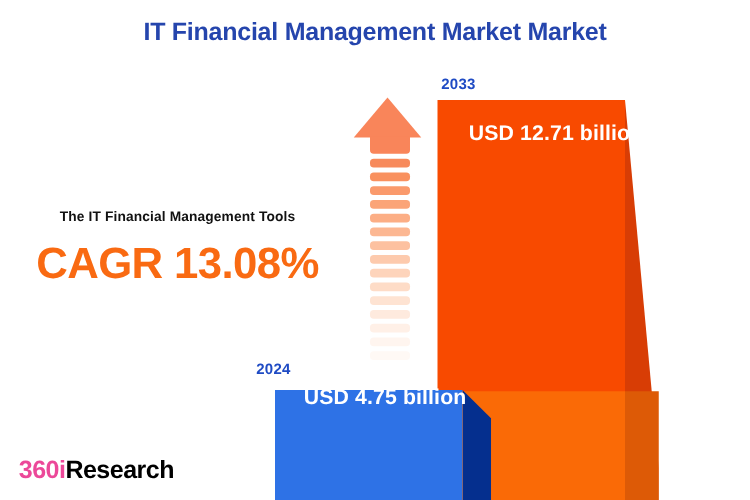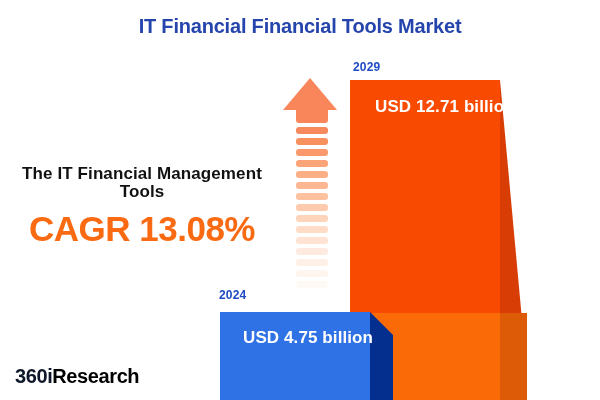--- a/index.html
+++ b/index.html
@@ -134,44 +134,44 @@
 
   
   .year-label {
     position: absolute;
     font-size: 12px;
     font-weight: bold;
     color: #1f4bc4;
     letter-spacing: 0.2px;
   }
   #year-2032 { left: 353px; top: 60px; }
-  #year-2024 { left: 219px; top: 288px; }
+  #year-2024 { left: 205px; top: 288px; }
 
   
   .value-label {
     position: absolute;
     font-size: 17px;
     font-weight: bold;
     color: #ffffff;
     letter-spacing: 0.1px;
     white-space: nowrap;
   }
   #value-2032 { left: 375px; top: 97px; }
-  #value-2024 { left: 243px; top: 328px; }
+  #value-2024 { left: 243px; top: 308px; }
 
   
   #cagr-block {
     position: absolute;
     left: 8px;
     top: 165px;
     width: 268px;
     text-align: center;
   }
   .cagr-lead {
-    font-size: 17px;
+    font-size: 11px;
     font-weight: bold;
     color: #111111;
     line-height: 18px;
     letter-spacing: 0.1px;
   }
   .cagr-value {
     margin-top: 8px;
     font-size: 35px;
     font-weight: bold;
     color: #f96a12;
@@ -182,29 +182,29 @@
   
   #logo {
     position: absolute;
     left: 15px;
     top: 365px;
     font-size: 20px;
     font-weight: bold;
     letter-spacing: -0.4px;
     white-space: nowrap;
   }
-  .logo-360i { color: #0f172a; }
+  .logo-360i { color: #ec4899; }
   .logo-research { color: #000000; }
 </style>
 </head>
 <body>
 
 <div id="canvas">
 
-  <div class="chart-title">IT Financial Financial Tools Market</div>
+  <div class="chart-title">IT Financial Management Market Market</div>
 
   <div id="arrow">
     <div class="arrow-head"></div>
     <div class="arrow-neck"></div>
     <div class="arrow-seg" style="top:49px;  background:#f78a5c;"></div>
     <div class="arrow-seg" style="top:60px;  background:#f9915f;"></div>
     <div class="arrow-seg" style="top:71px;  background:#fa9a6c;"></div>
     <div class="arrow-seg" style="top:82px;  background:#fba478;"></div>
     <div class="arrow-seg" style="top:93px;  background:#fcae85;"></div>
     <div class="arrow-seg" style="top:104px; background:#fcb792;"></div>
@@ -224,21 +224,21 @@
     <div class="bar-side"></div>
   </div>
   <div id="bar-2032-base"></div>
   <div id="bar-2032-base-side"></div>
 
   <div class="bar3d" id="bar-2024">
     <div class="bar-front"></div>
     <div class="bar-side"></div>
   </div>
 
-  <div class="year-label" id="year-2032">2029</div>
+  <div class="year-label" id="year-2032">2033</div>
   <div class="year-label" id="year-2024">2024</div>
 
   <div class="value-label" id="value-2032">USD 12.71 billion</div>
   <div class="value-label" id="value-2024">USD 4.75 billion</div>
 
   <div id="cagr-block">
     <div class="cagr-lead">The IT Financial Management  Tools</div>
     <div class="cagr-value">CAGR 13.08%</div>
   </div>
 

